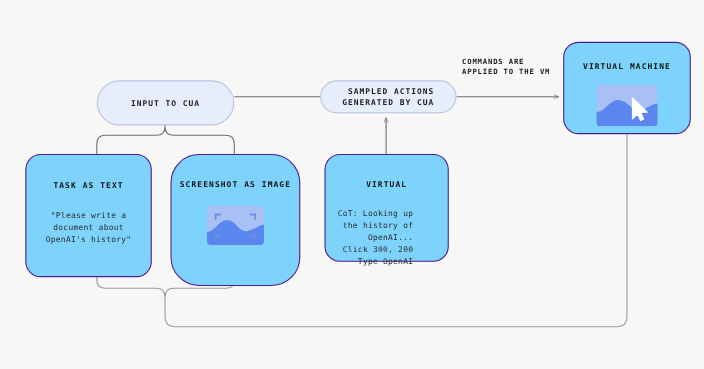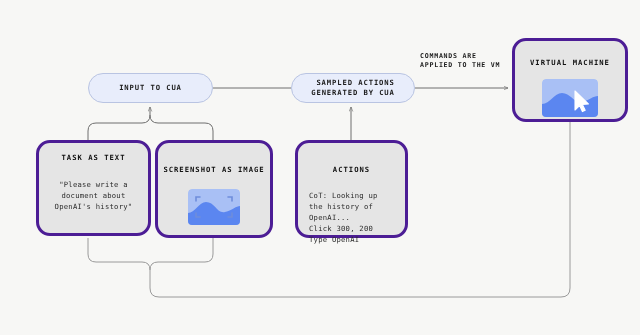--- a/index.html
+++ b/index.html
@@ -49,58 +49,59 @@
     font-size: 7.2px;
     letter-spacing: 0.9px;
     color: #1b1b1b;
     font-weight: 700;
     line-height: 10px;
     text-align: center;
   }
 
   
   .card {
-    background: #e5e5e5;
-    border: 3px solid #4c1d95;
+    background: #7dd3fc;
+    border: 1px solid #4c1d95;
     border-radius: 14px;
   }
   .card-title {
     font-size: 7.2px;
     letter-spacing: 1.0px;
     font-weight: 700;
     color: #111;
     text-align: center;
   }
   .card-body {
     font-size: 7.2px;
     line-height: 11px;
     color: #2b2b2b;
     letter-spacing: 0.25px;
   }
   .center-body { text-align: center; }
-  .left-body { text-align: left; }
+  .left-body { text-align: right; }
 
   
   #node-input-to-cua {
-    left: 88px; top: 73px; width: 125px; height: 30px;
+    left: 88px; top: 73px; width: 125px; height: 41px;
   }
   #node-sampled-actions {
     left: 291px; top: 73px; width: 124px; height: 30px;
   }
   #node-virtual-machine {
     left: 512px; top: 38px; width: 116px; height: 84px;
     padding-top: 17px;
   }
   #node-task-as-text {
-    left: 36px; top: 140px; width: 115px; height: 96px;
-    padding-top: 10px;
+    left: 23px; top: 140px; width: 115px; height: 112px;
+    padding-top: 23px;
   }
   #node-screenshot-as-image {
-    left: 155px; top: 140px; width: 118px; height: 98px;
+    left: 155px; top: 140px; width: 118px; height: 120px;
     padding-top: 22px;
+    border-radius: 26px;
   }
   #node-actions {
     left: 295px; top: 140px; width: 113px; height: 98px;
     padding-top: 22px;
   }
 
   .edge-label {
     position: absolute;
     font-size: 6.6px;
     line-height: 9px;
@@ -189,21 +190,21 @@
           <path d="M8 12 L8 8 L12 8"></path>
           <path d="M44 12 L44 8 L40 8"></path>
           <path d="M8 24 L8 28 L12 28"></path>
           <path d="M44 24 L44 28 L40 28"></path>
         </g>
       </svg>
     </div>
   </div>
 
   <div class="node card" id="node-actions">
-    <span class="card-title">ACTIONS</span>
+    <span class="card-title">VIRTUAL</span>
     <div class="card-body left-body" style="white-space: pre-line; margin-top: 16px; align-self: flex-start; padding-left: 11px;">CoT: Looking up
 the history of
 OpenAI...
 Click 300, 200
 Type OpenAI</div>
   </div>
 
 </div>
 
 </body></html>

